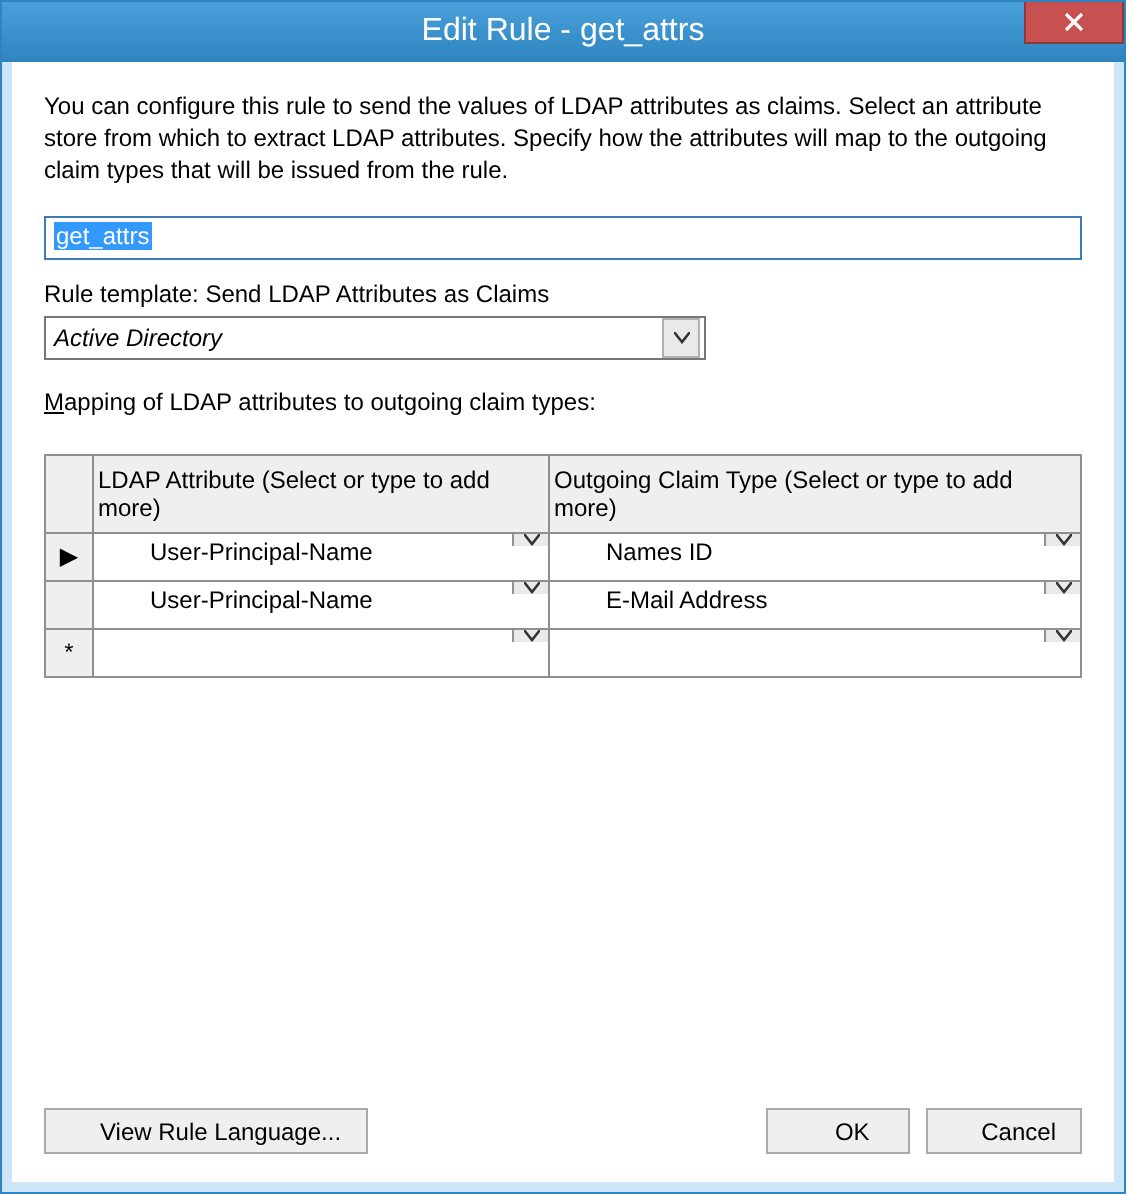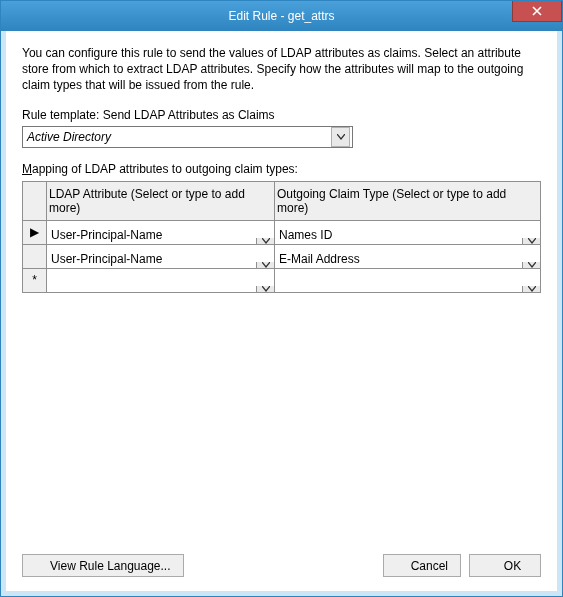--- a/index.html
+++ b/index.html
@@ -1,39 +1,39 @@
 <!DOCTYPE html>
 <html><head>
 <meta charset="utf-8">
 <style>
   html,body{margin:0;padding:0;font-family:"Segoe UI",Tahoma,sans-serif;font-size:12px;color:#000;}
   .frame{width:563px;height:597px;border:1px solid #2e84bf;box-sizing:border-box;background:#fff;position:relative;}
   .titlebar{height:30px;background:linear-gradient(#4aa0db,#2e84bf);display:flex;align-items:center;justify-content:center;position:relative;color:#fff;}
-  .titlebar .title{font-size:12px;}
+  .titlebar .title{font-size:16px;}
   .close-btn{position:absolute;right:0;top:0;width:48px;height:20px;background:#c75050;color:#fff;display:flex;align-items:center;justify-content:center;border:1px solid #8b3a3a;border-top:none;cursor:default;}
   .close-btn svg{width:10px;height:10px;}
   .content{padding:14px 16px;position:absolute;top:30px;bottom:0;left:0;right:0;box-sizing:border-box;border:5px solid #cde6f7;border-top:none;}
   .desc{margin-bottom:14px;line-height:1.35;}
   .flabel{margin-top:6px;margin-bottom:2px;}
   .text-input{width:100%;box-sizing:border-box;height:22px;border:1px solid #3e7ab7;padding:2px 4px;font:inherit;}
   .text-input.sel{background:#fff;}
   .text-input .seltext{background:#3399ff;color:#fff;padding:0 1px;}
   .tmpl{margin-top:10px;margin-bottom:4px;}
   .combo{width:331px;height:22px;border:1px solid #777;background:#fff;display:flex;align-items:center;justify-content:space-between;padding:0 2px 0 4px;box-sizing:border-box;font-style:italic;}
   .combo .arrow-btn{width:17px;height:18px;background:#e9e9e9;border:1px solid #b0b0b0;display:flex;align-items:center;justify-content:center;}
   .arrow-btn svg{width:8px;height:6px;}
-  .maplabel{margin-top:14px;margin-bottom:5px;}
+  .maplabel{margin-top:14px;margin-bottom:19px;}
   table.grid{border-collapse:collapse;width:100%;table-layout:fixed;border:1px solid #8f8f8f;}
   table.grid th,table.grid td{border:1px solid #8f8f8f;padding:0;font-weight:normal;font-size:12px;}
   table.grid th{background:#efefef;height:34px;vertical-align:middle;text-align:left;padding:2px 2px;}
   col.rowhead{width:24px;}
   col.ldap{width:228px;}
   col.out{}
   td.rowhdr{background:#efefef;text-align:center;vertical-align:middle;height:23px;}
-  .cell-combo{display:flex;align-items:flex-end;height:23px;border:1px solid #3e7ab7;margin:-1px;}
+  .cell-combo{display:flex;align-items:flex-start;height:23px;border:1px solid #3e7ab7;margin:-1px;padding-left:24px;}
   .cell-combo .val{flex:1;padding:2px 4px;display:flex;align-items:center;white-space:nowrap;overflow:hidden;}
   .cell-combo .dd{width:17px;background:#e9e9e9;border-left:1px solid #8f8f8f;display:flex;align-items:center;justify-content:center;}
   .cell-combo .dd svg{width:8px;height:6px;}
   .footer{position:absolute;left:16px;right:16px;bottom:14px;display:flex;align-items:center;}
   .btn{height:23px;border:1px solid #aaa;background:#efefef;padding:0 12px;font:inherit;display:inline-flex;align-items:center;justify-content:center;min-width:72px;box-sizing:border-box;}
   .footer .spacer{flex:1;}
   .footer .btn{margin-left:8px;padding-left:27px;}
   .footer .view{margin-left:0;min-width:140px;}
 </style>
 </head>
@@ -46,20 +46,23 @@
       <svg viewBox="0 0 10 10">
           <path d="M1 1 L9 9 M9 1 L1 9" stroke="#fff" stroke-width="1.6"></path>
         </svg>
     </div>
   </div>
 
   <div class="content">
 
     <div class="desc">You can configure this rule to send the values of LDAP attributes as claims. Select an attribute store from which to extract LDAP attributes. Specify how the attributes will map to the outgoing claim types that will be issued from the rule.</div>
 
+    <div class="text-input sel">
+      <span class="seltext">get_attrs</span>
+    </div>
 
     <div class="tmpl">Rule template: Send LDAP Attributes as Claims</div>
 
     <div class="combo">
       <span>Active Directory</span>
       <span class="arrow-btn">
         <svg viewBox="0 0 8 6">
             <path d="M0 0 L4 5 L8 0" fill="none" stroke="#333" stroke-width="1.3"></path>
           </svg>
       </span>
@@ -149,18 +152,18 @@
                 </span>
               </div>
             </td>
           </tr>
         </tbody>
     </table>
 
     <div class="footer">
       <button class="btn view">View Rule Language...</button>
       <span class="spacer"></span>
+      <button class="btn">OK</button>
       <button class="btn">Cancel</button>
-      <button class="btn">OK</button>
     </div>
 
   </div>
 </div>
 
 </body></html>

